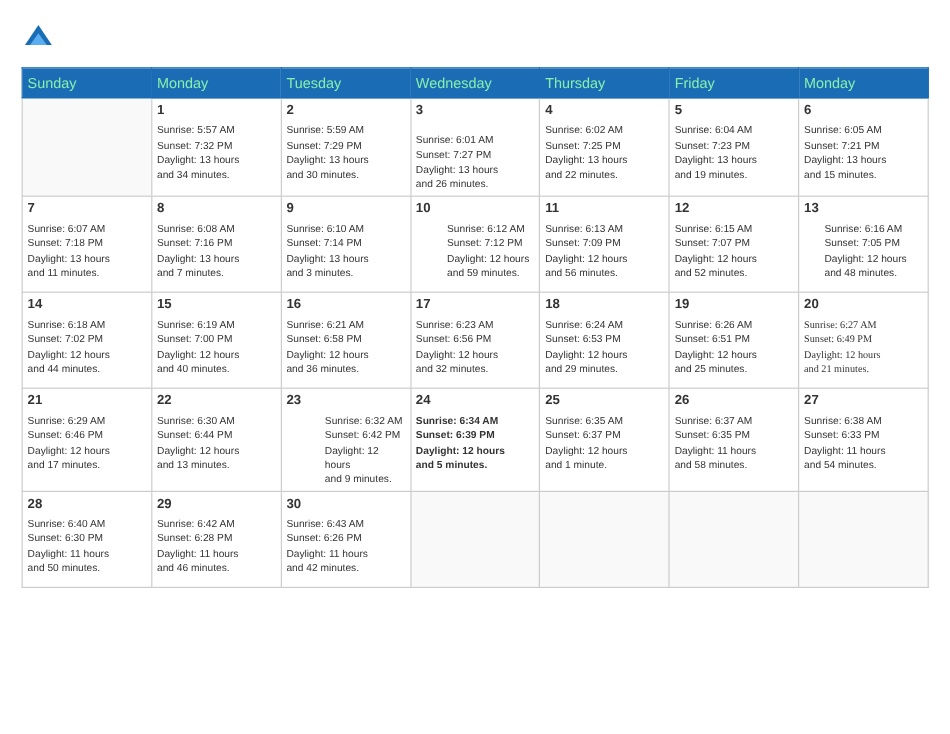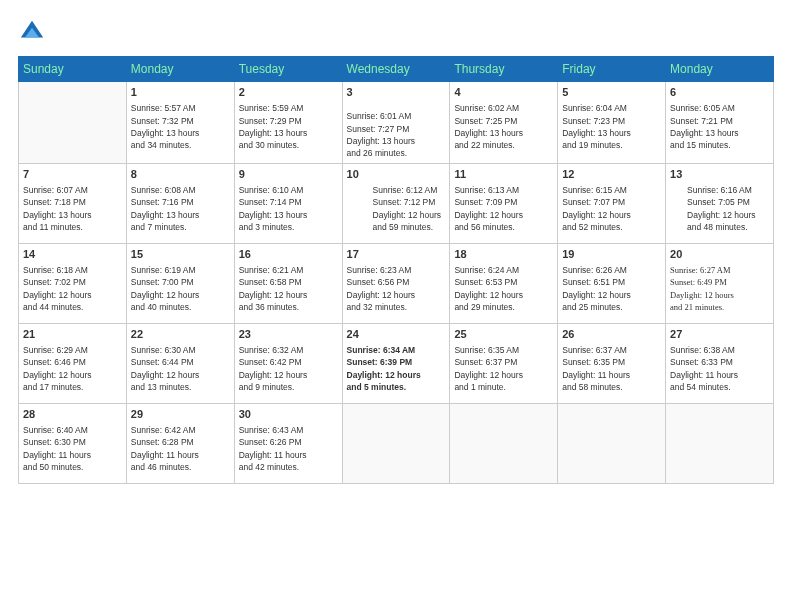--- a/index.html
+++ b/index.html
@@ -287,21 +287,21 @@
           </td>
           <td>
             <span class="day-num">22</span>
             <div class="cell-info" style="white-space: pre-line;">Sunrise: 6:30 AM
 Sunset: 6:44 PM
 Daylight: 12 hours
 and 13 minutes.</div>
           </td>
           <td>
             <span class="day-num">23</span>
-            <div class="cell-info" style="white-space: pre-line;">Sunrise: 6:32 AM
+            <div class="cell-info" style="white-space: pre-line; margin-left: 32px;">Sunrise: 6:32 AM
 Sunset: 6:42 PM
 Daylight: 12 hours
 and 9 minutes.</div>
           </td>
           <td>
             <span class="day-num">24</span>
             <div class="cell-info" style="white-space: pre-line; font-weight: bold;">Sunrise: 6:34 AM
 Sunset: 6:39 PM
 Daylight: 12 hours
 and 5 minutes.</div>

